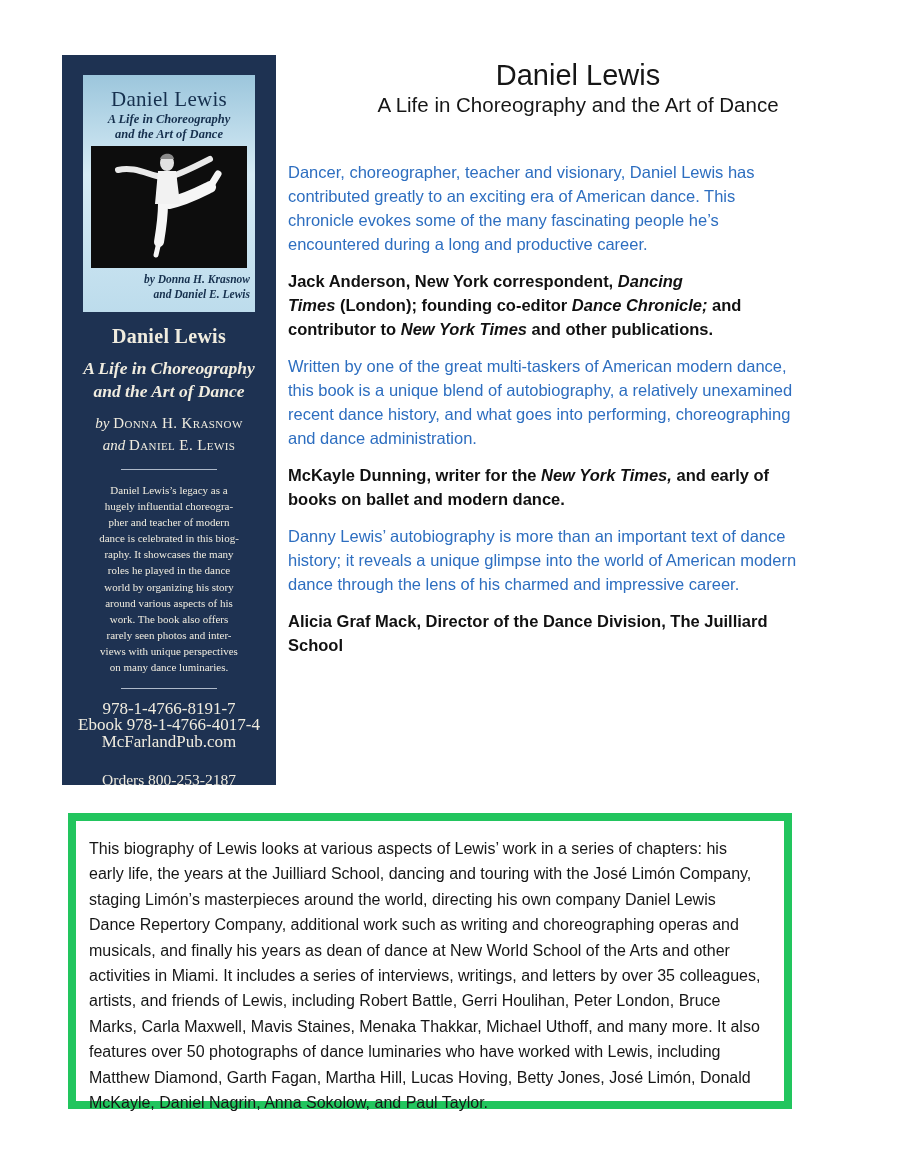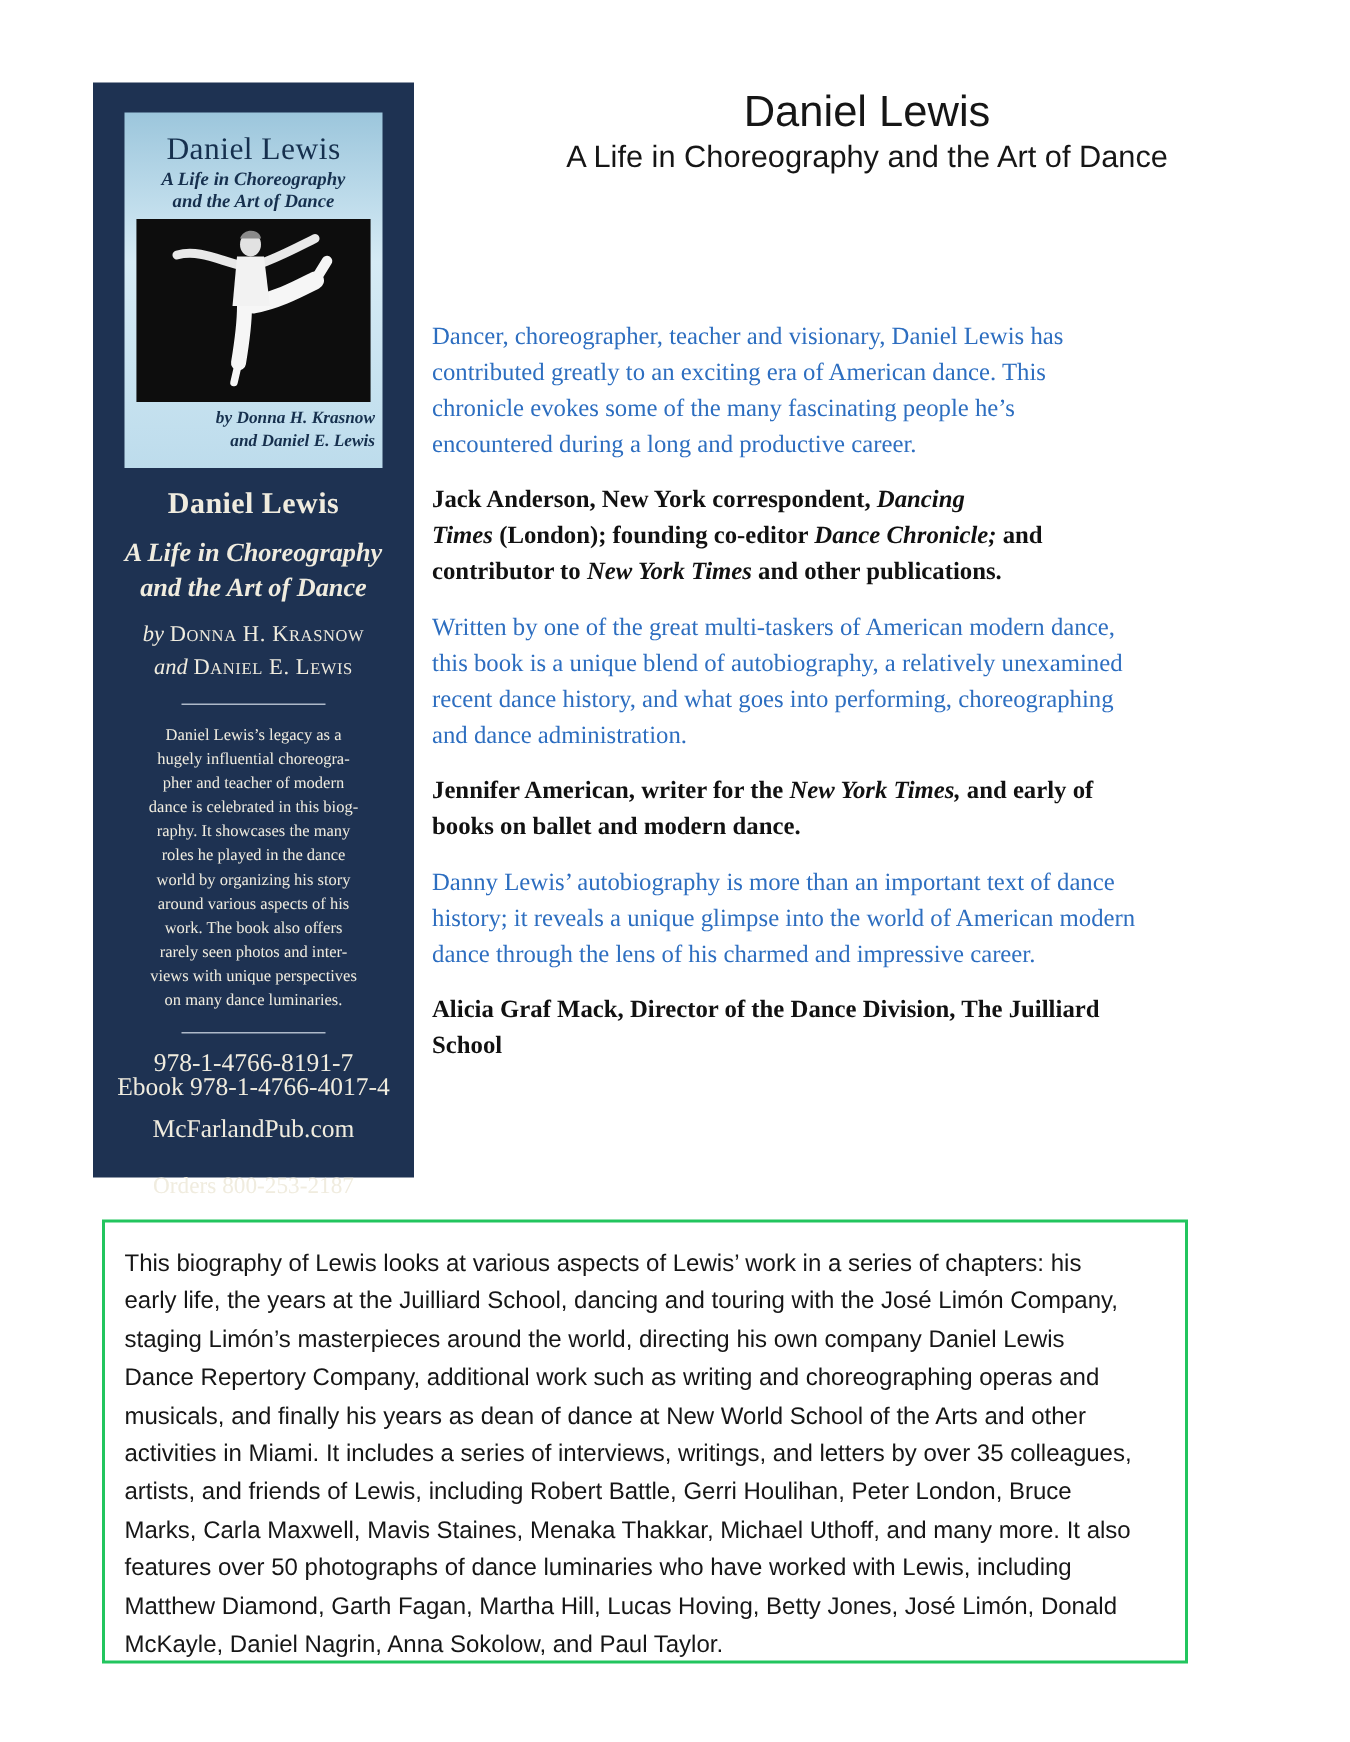--- a/index.html
+++ b/index.html
@@ -30,35 +30,35 @@
   .cover-subtitle{font-size:12.5px;line-height:14.5px;font-style:italic;font-weight:bold;white-space:pre-line;margin-top:2px;}
   .cover-photo{width:156px;height:122px;margin:5px auto 4px;background:#0d0d0d;overflow:hidden;}
   .cover-byline{font-size:11.5px;line-height:14.5px;font-style:italic;white-space:pre-line;text-align:right;padding-right:5px;font-weight:bold;}
 
   .sb-title{font-size:20px;line-height:24px;font-weight:bold;margin-top:12px;letter-spacing:.3px;}
   .sb-subtitle{font-size:17.5px;line-height:23px;font-weight:bold;font-style:italic;white-space:pre-line;margin-top:9px;}
   .sb-byline{font-size:15px;line-height:22px;margin-top:9px;}
   .sb-rule{border:none;border-top:1px solid var(--divider);width:96px;margin:13px auto 12px;}
   .sb-desc{font-size:11px;line-height:16.1px;white-space:pre-line;padding:0 8px;}
   .sb-isbn{font-size:17px;line-height:15.5px;}
-  .sb-site{font-size:17px;line-height:20px;margin-top:11px;}
+  .sb-site{font-size:17px;line-height:20px;}
   .sb-orders{font-size:15.5px;line-height:20px;font-weight:normal;margin-top:18px;text-align:center;}
 
   
   .main{position:absolute;left:288px;top:58px;width:580px;}
   .main-title{font-size:29px;line-height:34px;font-weight:400;text-align:center;color:#161616;}
   .main-subtitle{font-size:20.5px;line-height:26px;font-weight:400;text-align:center;color:#161616;}
-  .reviews{margin-top:94px;font-family:Liberation Serif, serif;}
+  .reviews{margin-top:42px;}
   .quote{color:var(--quote-blue);font-size:16.5px;line-height:24px;white-space:pre-line;margin-bottom:13px;}
   .attr{color:var(--ink);font-weight:bold;font-size:16.5px;line-height:24px;margin-bottom:13px;}
 
   
   .summary-box{
     position:absolute;left:68px;top:813px;width:724px;height:296px;
-    border:2px solid #22c55e;background:#fff;padding:15px 13px;
+    border:8px solid #22c55e;background:#fff;padding:15px 13px;
   }
   .summary-text{font-size:16px;line-height:25.4px;white-space:pre-line;color:#161616;}
 </style>
 </head>
 <body>
 
 <aside class="sidebar">
 
   <div class="cover">
     <div class="cover-title">Daniel Lewis</div>
@@ -119,21 +119,21 @@
   <div class="reviews">
     <p class="quote">Dancer, choreographer, teacher and visionary, Daniel Lewis has
 contributed greatly to an exciting era of American dance. This
 chronicle evokes some of the many fascinating people he’s
 encountered during a long and productive career.</p>
     <p class="attr"><span>Jack Anderson, New York correspondent, </span><span class="it">Dancing</span><br><span class="it">Times</span><span> (London); founding co-editor </span><span class="it">Dance Chronicle;</span><span> and</span><br><span>contributor to </span><span class="it">New York Times</span><span> and other publications.</span></p>
     <p class="quote">Written by one of the great multi-taskers of American modern dance,
 this book is a unique blend of autobiography, a relatively unexamined
 recent dance history, and what goes into performing, choreographing
 and dance administration.</p>
-    <p class="attr"><span>Jennifer American, writer for the </span><span class="it">New York Times,</span><span> and early of</span><br><span>books on ballet and modern dance.</span></p>
+    <p class="attr"><span>McKayle Dunning, writer for the </span><span class="it">New York Times,</span><span> and early of</span><br><span>books on ballet and modern dance.</span></p>
     <p class="quote">Danny Lewis’ autobiography is more than an important text of dance
 history; it reveals a unique glimpse into the world of American modern
 dance through the lens of his charmed and impressive career.</p>
     <p class="attr"><span>Alicia Graf Mack, Director of the Dance Division, The Juilliard</span><br><span>School</span></p>
   </div>
 </main>
 
 <section class="summary-box">
   <p class="summary-text">This biography of Lewis looks at various aspects of Lewis’ work in a series of chapters: his
 early life, the years at the Juilliard School, dancing and touring with the José Limón Company,

